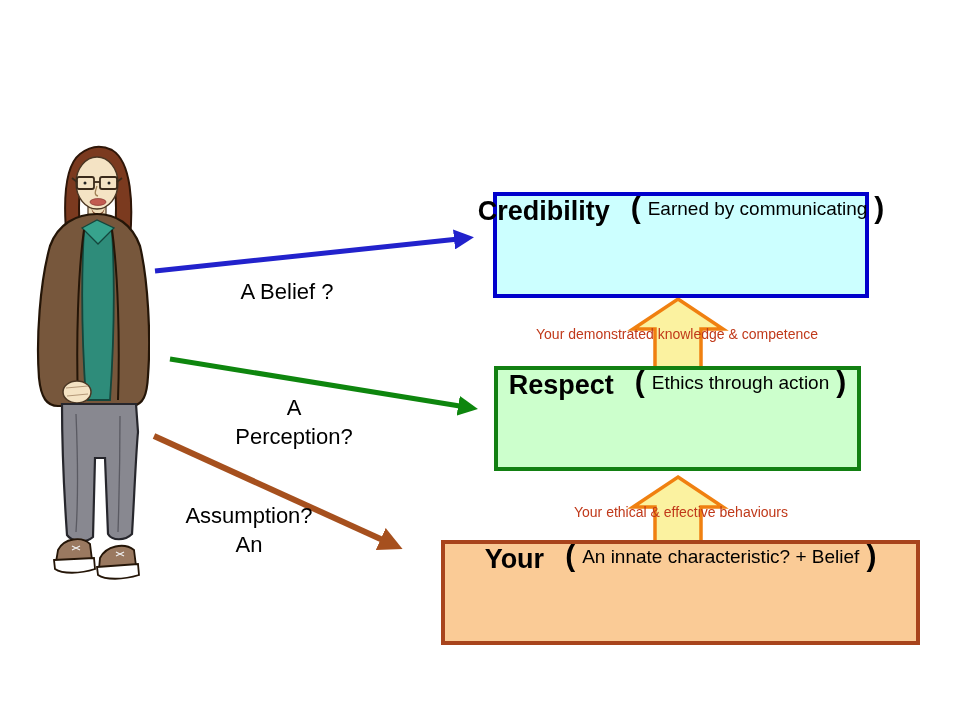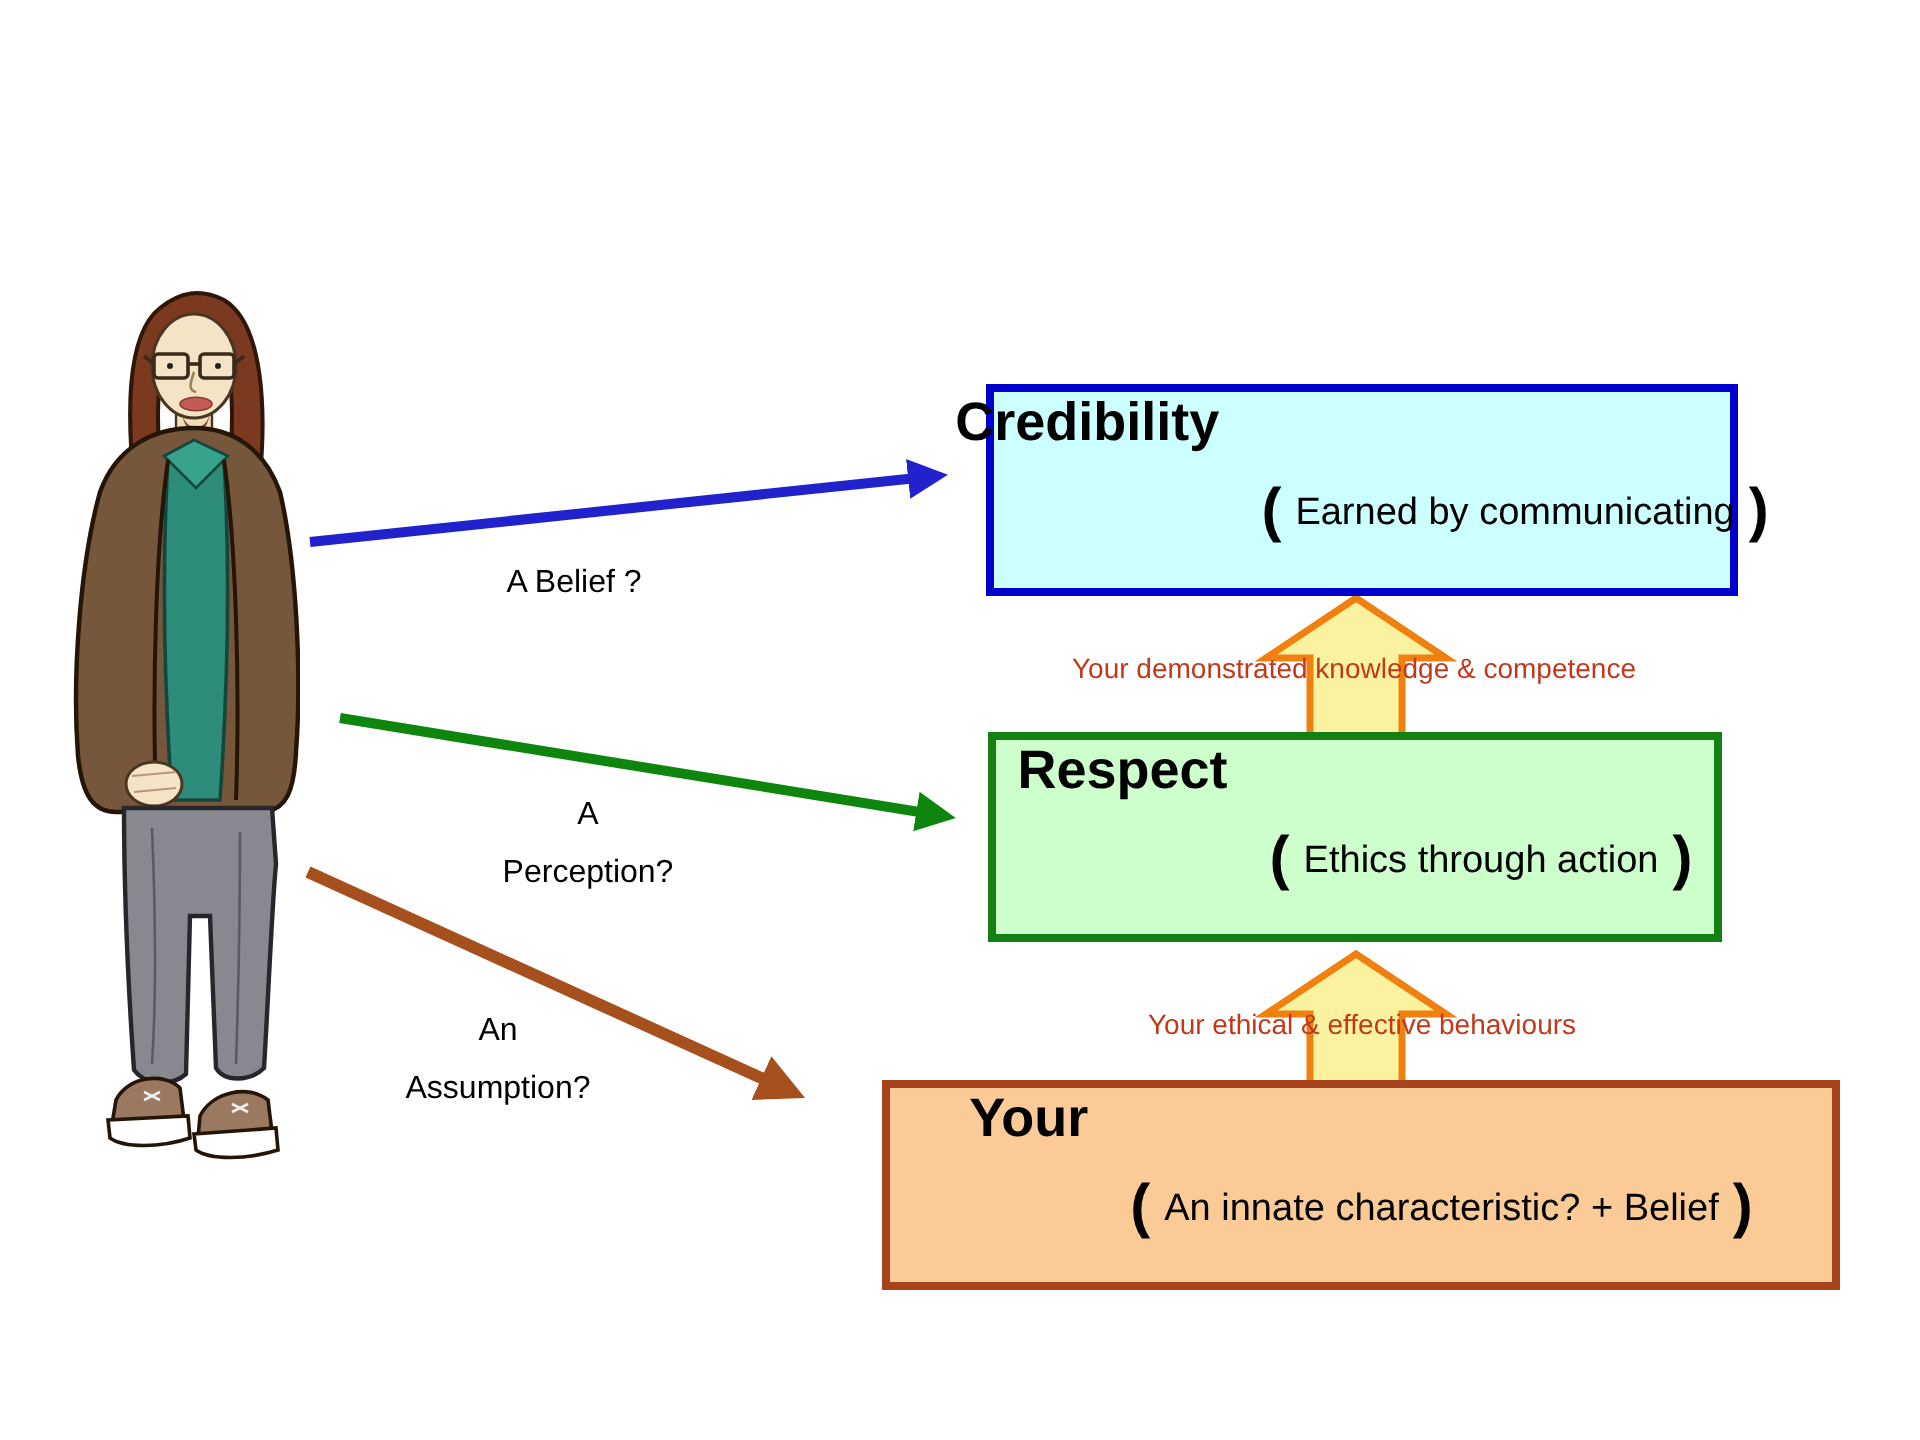--- a/index.html
+++ b/index.html
@@ -15,32 +15,32 @@
   .person-svg{position:absolute;left:20px;top:142px;width:130px;height:445px;z-index:1;}
   .overlay{position:absolute;left:0;top:0;width:960px;height:720px;z-index:2;}
   .box{
     position:absolute;box-sizing:border-box;border:4px solid;text-align:center;
     display:flex;flex-direction:row;justify-content:center;gap:21px;z-index:3;
   }
   .box-credibility{left:493px;top:192px;width:376px;height:106px;background:#CCFFFF;border-color:#0000CC;}
   .box-respect{left:494px;top:366px;width:367px;height:105px;background:#CCFFCC;border-color:#128012;}
   .box-trust{left:441px;top:540px;width:479px;height:105px;background:#FACB96;border-color:#A8441C;}
   .box-title{font-size:27px;font-weight:700;line-height:1.15;}
-  .box-sub{font-size:19px;line-height:26px;white-space:nowrap;margin-top:48px;}
+  .box-sub{font-size:19px;line-height:26px;white-space:nowrap;}
   .paren{font-size:30px;font-weight:600;position:relative;top:3px;line-height:0;}
   .paren-open{margin-right:7px;}
   .paren-close{margin-left:7px;}
   .connector{
     position:absolute;transform:translateX(-50%);font-size:14px;color:#C0391A;
     white-space:nowrap;z-index:5;
   }
   #conn1{left:677px;top:326px;}
   #conn2{left:681px;top:504px;}
   .qlabel{
-    position:absolute;transform:translateX(-50%);font-size:16px;color:#000;
+    position:absolute;transform:translateX(-50%);font-size:22px;color:#000;
     text-align:center;line-height:29px;white-space:nowrap;z-index:3;
   }
   #label-belief{left:287px;top:277px;}
   #label-perception{left:294px;top:393px;}
   #label-assumption{left:249px;top:501px;}
 </style>
 </head>
 <body>
 
 <div class="slide">
@@ -133,17 +133,17 @@
 
   <div class="connector" id="conn1">Your demonstrated knowledge &amp; competence</div>
   <div class="connector" id="conn2">Your ethical &amp; effective behaviours</div>
 
   <div class="qlabel" id="label-belief">A Belief ?</div>
   <div class="qlabel" id="label-perception">
     <div>A</div>
     <div>Perception?</div>
   </div>
   <div class="qlabel" id="label-assumption">
+    <div>Assumption?</div>
     <div>An</div>
-    <div>Assumption?</div>
   </div>
 
 </div>
 
 </body></html>

